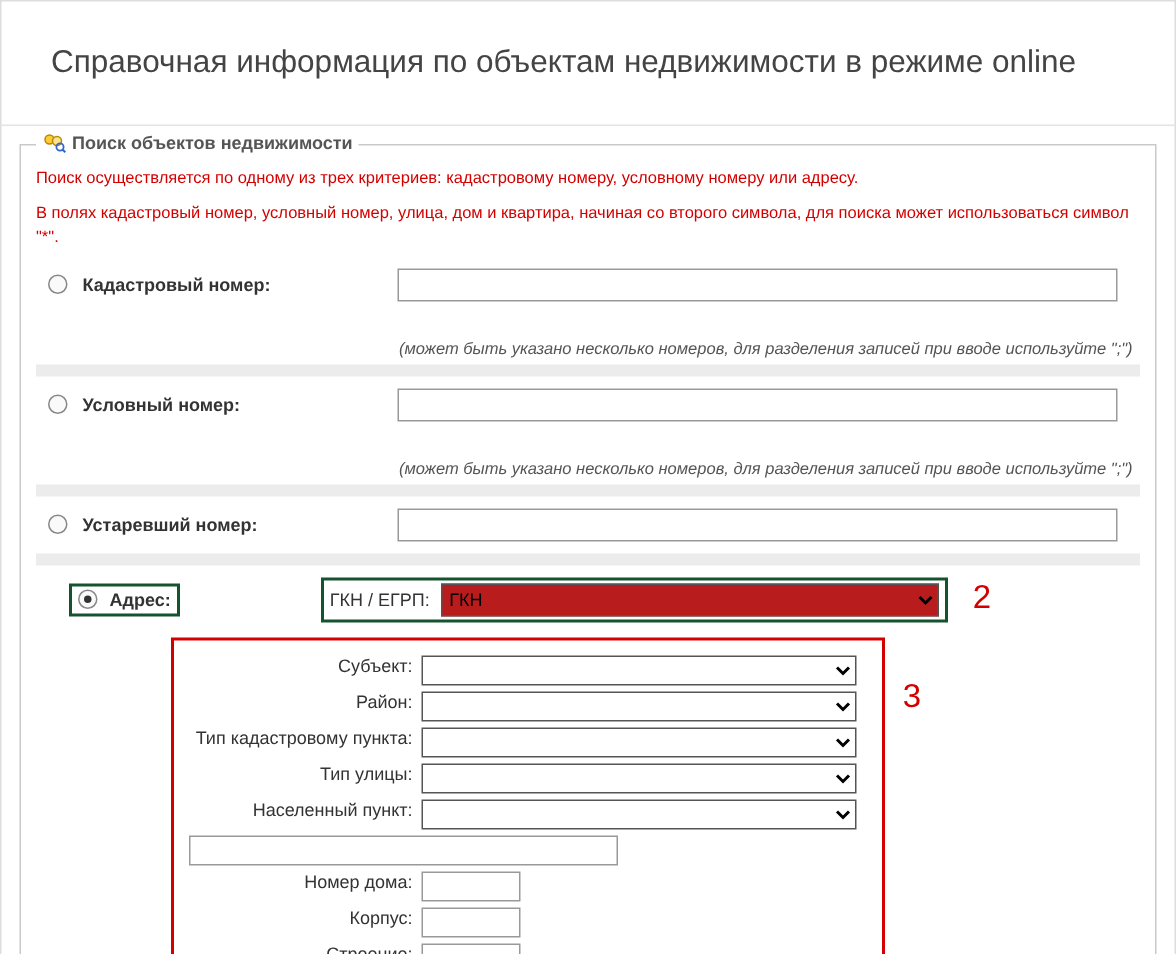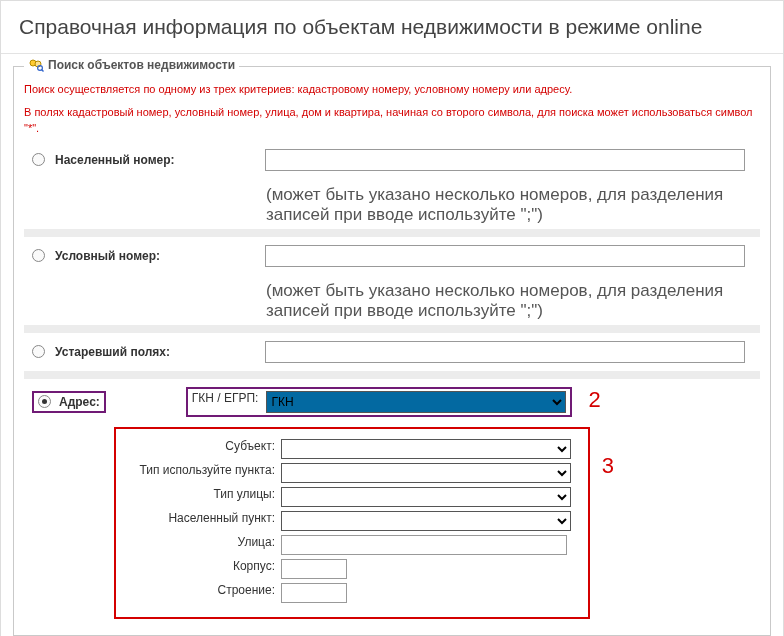--- a/index.html
+++ b/index.html
@@ -12,21 +12,21 @@
   }
   .page {
     width: 784px;
     border: 1px solid #ddd;
   }
   .title-bar {
     padding: 14px 18px;
     border-bottom: 1px solid #e3e3e3;
   }
   .title-bar h1 {
-    margin: 0;
+    margin: 15px;
     font-size: 21px;
     font-weight: normal;
     color: #444;
   }
   .panel {
     margin: 12px;
     border: 1px solid #c9c9c9;
     position: relative;
   }
   .panel-legend {
@@ -83,49 +83,52 @@
     flex: 1;
   }
   .row-input input[type=text] {
     width: 480px;
     height: 22px;
     border: 1px solid #999;
     padding: 2px 4px;
     font-size: 12px;
   }
   .hint {
-    font-size: 17px;
+    font-size: 11px;
     color: #555;
-    margin: 8px 0 4px 242px;
+    margin: 20px 0 4px 242px;
+    font-style: italic;
   }
   .sep {
     height: 8px;
     background: #ececec;
     margin: 2px 0;
   }
   .addr-head {
     display: flex;
     align-items: center;
     padding: 6px 8px;
     gap: 10px;
   }
   .addr-head .row-label { width: auto; }
   .red-box {
-    border: 2px solid #701a75;
+    border: 2px solid #14532d;
     padding: 2px 4px;
     display: inline-flex;
+    align-items: center;
     gap: 8px;
+    margin-left: 14px;
   }
   .source-label { font-size: 12px; color:#333; }
   select.big {
-    width: 300px;
+    width: 332px;
     height: 22px;
     border: 1px solid #555;
     font-size: 12px;
-    background: #0369a1;
+    background: #b91c1c;
   }
   .annot {
     color: #d40000;
     font-size: 22px;
     margin-left: 6px;
     position: relative;
     top: -2px;
   }
   .addr-fields {
     border: 2px solid #d40000;
@@ -194,41 +197,41 @@
       </span>
       <span>Поиск объектов недвижимости</span>
     </div>
 
     <div class="panel-body">
       <div class="info-text">Поиск осуществляется по одному из трех критериев: кадастровому номеру, условному номеру или адресу.</div>
       <div class="info-text">В полях кадастровый номер, условный номер, улица, дом и квартира, начиная со второго символа, для поиска может использоваться символ "*".</div>
 
       <div class="row">
         <span class="radio-dot"></span>
-        <span class="row-label">Населенный номер:</span>
+        <span class="row-label">Кадастровый номер:</span>
         <span class="row-input">
           <input type="text" value="" style="">
         </span>
       </div>
       <div class="hint">(может быть указано несколько номеров, для разделения записей при вводе используйте ";")</div>
       <div class="sep"></div>
 
       <div class="row">
         <span class="radio-dot"></span>
         <span class="row-label">Условный номер:</span>
         <span class="row-input">
           <input type="text" value="" style="">
         </span>
       </div>
       <div class="hint">(может быть указано несколько номеров, для разделения записей при вводе используйте ";")</div>
       <div class="sep"></div>
 
       <div class="row">
         <span class="radio-dot"></span>
-        <span class="row-label">Устаревший полях:</span>
+        <span class="row-label">Устаревший номер:</span>
         <span class="row-input">
           <input type="text" value="" style="">
         </span>
       </div>
       <div class="sep"></div>
 
       <div class="addr-head">
         <span class="red-box">
           <span class="radio-dot selected"></span>
           <span class="row-label" style="width:auto">Адрес:</span>
@@ -244,34 +247,41 @@
       </div>
 
       <div class="addr-fields">
         <span class="annot3">3</span>
 
         <div class="fld">
           <span class="fld-label">Субъект:</span>
           <select><option></option></select>
         </div>
         <div class="fld">
-          <span class="fld-label">Тип используйте пункта:</span>
+          <span class="fld-label">Район:</span>
+          <select><option></option></select>
+        </div>
+        <div class="fld">
+          <span class="fld-label">Тип кадастровому пункта:</span>
           <select><option></option></select>
         </div>
         <div class="fld">
           <span class="fld-label">Тип улицы:</span>
           <select><option></option></select>
         </div>
         <div class="fld">
           <span class="fld-label">Населенный пункт:</span>
           <select><option></option></select>
         </div>
         <div class="fld">
-          <span class="fld-label">Улица:</span>
           <input type="text" class="mid" value="" style="">
+        </div>
+        <div class="fld">
+          <span class="fld-label">Номер дома:</span>
+          <input type="text" class="short" value="" style="">
         </div>
         <div class="fld">
           <span class="fld-label">Корпус:</span>
           <input type="text" class="short" value="" style="">
         </div>
         <div class="fld">
           <span class="fld-label">Строение:</span>
           <input type="text" class="short" value="" style="">
         </div>
       </div>

